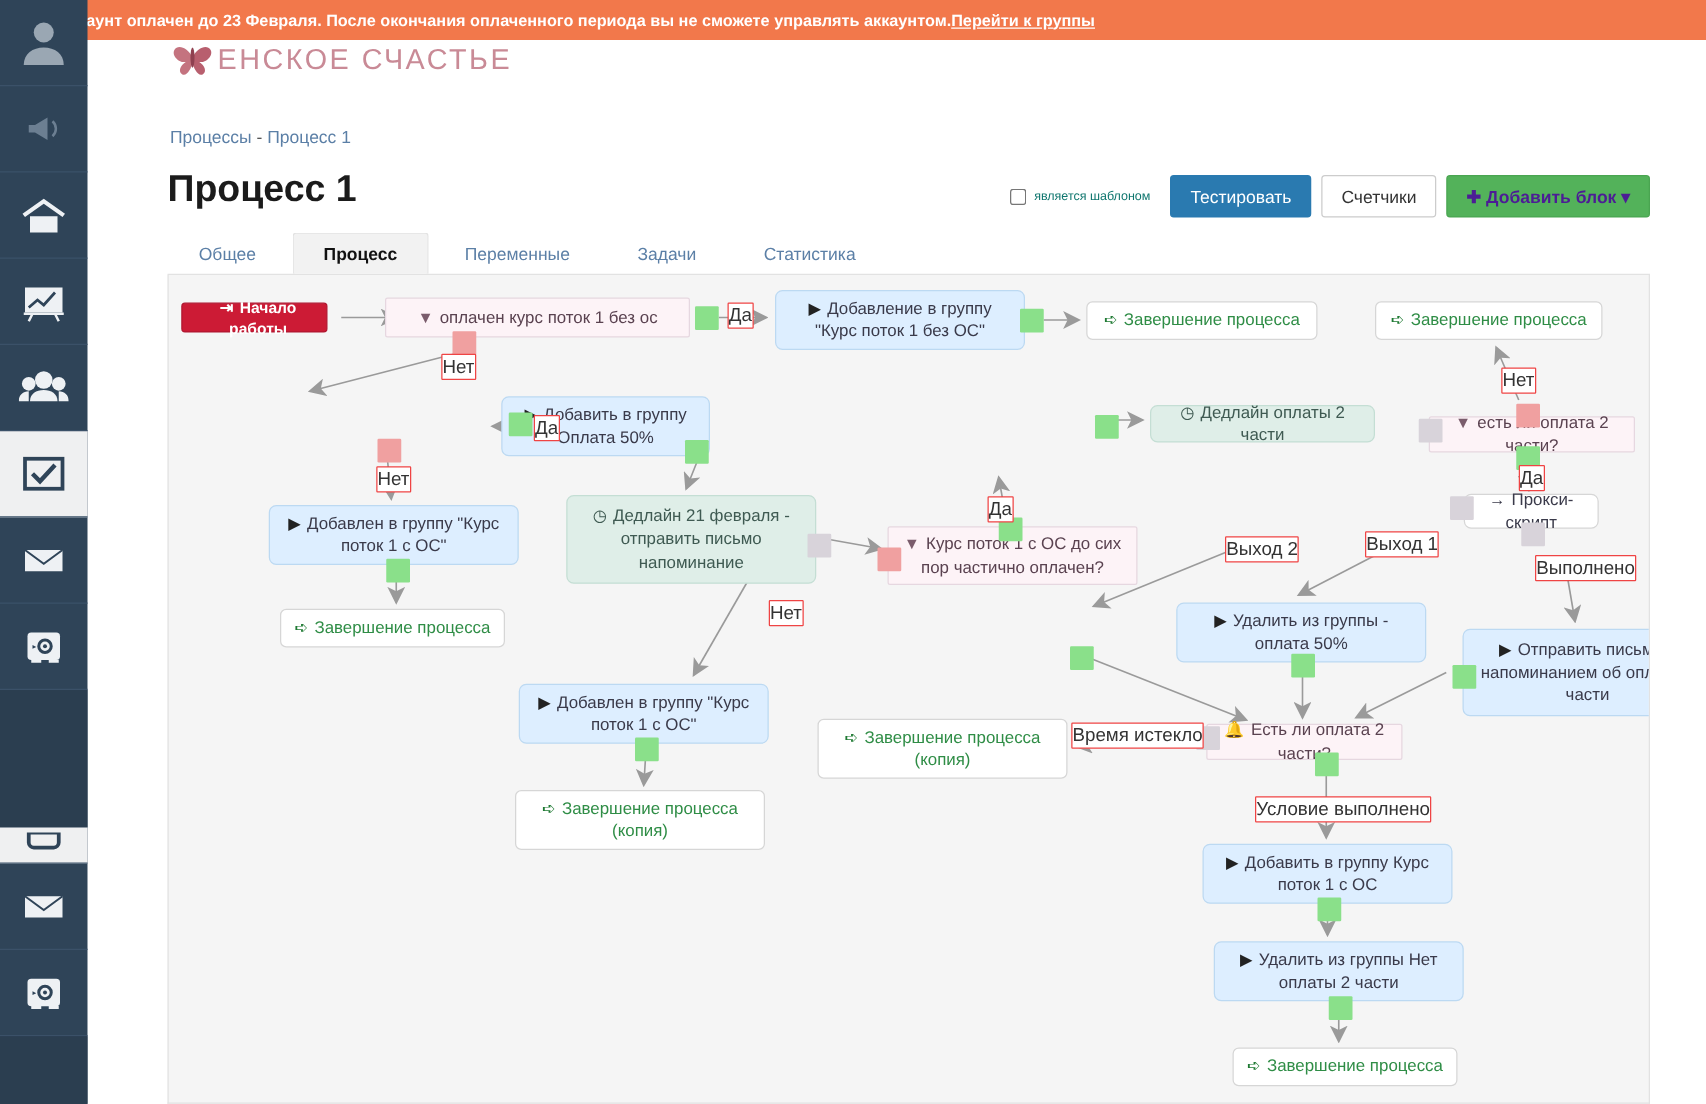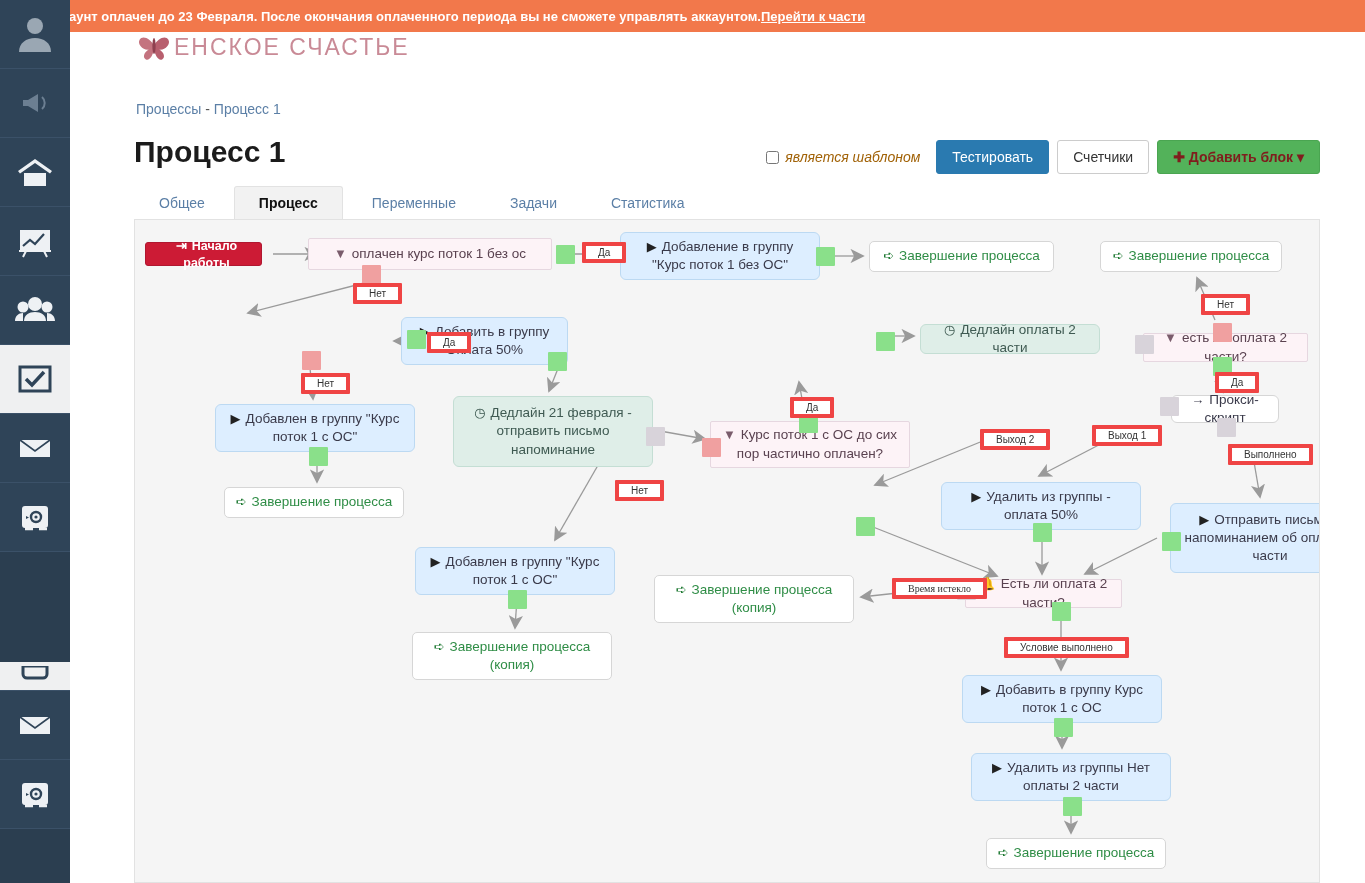--- a/index.html
+++ b/index.html
@@ -72,29 +72,29 @@
     font-size: 30px; font-weight: bold; color: #1b1b1b;
   }
 
   
   #toolbar {
     position: absolute; right: 45px; top: 140px;
     display: flex; align-items: center; gap: 8px;
   }
   #template-check { display: flex; align-items: center; gap: 6px; margin-right: 8px; }
   #template-check input { width: 13px; height: 13px; margin: 0; }
-  #template-check span { font-size: 14px; color: #a16207; font-style: italic; }
+  #template-check span { font-size: 10px; color: #0f766e; }
   .btn {
     font-size: 14px; border-radius: 3px; padding: 8px 15px;
     cursor: pointer; white-space: nowrap; border: 1px solid transparent;
     font-family: "Liberation Sans", sans-serif;
   }
   .btn-primary { background: #2a7ab0; color: #fff; border-color: #2a7ab0; }
   .btn-default { background: #fff; color: #333; border-color: #ccc; }
-  .btn-success { background: #53b25a; color: #7f1d1d; border-color: #4aa551; font-weight: 600; }
+  .btn-success { background: #53b25a; color: #4c1d95; border-color: #4aa551; font-weight: 600; }
 
   
   #tabs {
     position: absolute; left: 64px; top: 186px;
     width: 1186px; height: 34px;
     display: flex; align-items: flex-end;
     border-bottom: 1px solid #e2e2e2;
   }
   .tab {
     padding: 8px 24px; font-size: 14px; color: #5b7fa6; cursor: pointer;
@@ -161,22 +161,22 @@
   .port {
     position: absolute; width: 19px; height: 19px; z-index: 8;
     border-radius: 1px;
   }
   .port-green { background: #8ae08a; }
   .port-red   { background: #f0a0a0; }
   .port-gray  { background: #d8d3da; }
 
   .edge-label {
     position: absolute; z-index: 9;
-    background: #ffffff; border: 4px solid #ef4444;
-    font-size: 10px; color: #333; padding: 1px 12px;
+    background: #ffffff; border: 1px solid #ef4444;
+    font-size: 15px; color: #333; padding: 1px 0;
     white-space: nowrap; border-radius: 1px;
   }
 </style>
 </head>
 <body>
 
 <div id="sidebar">
   <div class="rail-item">
     <svg class="rail-icon" viewBox="0 0 40 40">
       <circle cx="20" cy="12" r="8" fill="#9aa7b3"></circle>
@@ -453,22 +453,22 @@
       <div class="edge-label" style="left: 218px; top: 63px;">Нет</div>
       <div class="edge-label" style="left: 292px; top: 112px;">Да</div>
       <div class="edge-label" style="left: 166px; top: 153px;">Нет</div>
       <div class="edge-label" style="left: 1066px; top: 74px;">Нет</div>
       <div class="edge-label" style="left: 1080px; top: 152px;">Да</div>
       <div class="edge-label" style="left: 655px; top: 177px;">Да</div>
       <div class="edge-label" style="left: 480px; top: 260px;">Нет</div>
       <div class="edge-label" style="left: 845px; top: 209px;">Выход 2</div>
       <div class="edge-label" style="left: 957px; top: 205px;">Выход 1</div>
       <div class="edge-label" style="left: 1093px; top: 224px;">Выполнено</div>
-      <div class="edge-label" style="left: 757px; top: 358px; font-family: Liberation Serif, serif;">Время истекло</div>
+      <div class="edge-label" style="left: 722px; top: 358px;">Время истекло</div>
       <div class="edge-label" style="left: 869px; top: 417px;">Условие выполнено</div>
     </div>
 
 </div>
 
 <div id="alert-bar">
     <span>ккаунт оплачен до 23 Февраля. После окончания оплаченного периода вы не сможете управлять аккаунтом. </span>
-    <a href="#">Перейти к части</a>
+    <a href="#">Перейти к группы</a>
   </div>
 
 </body></html>

